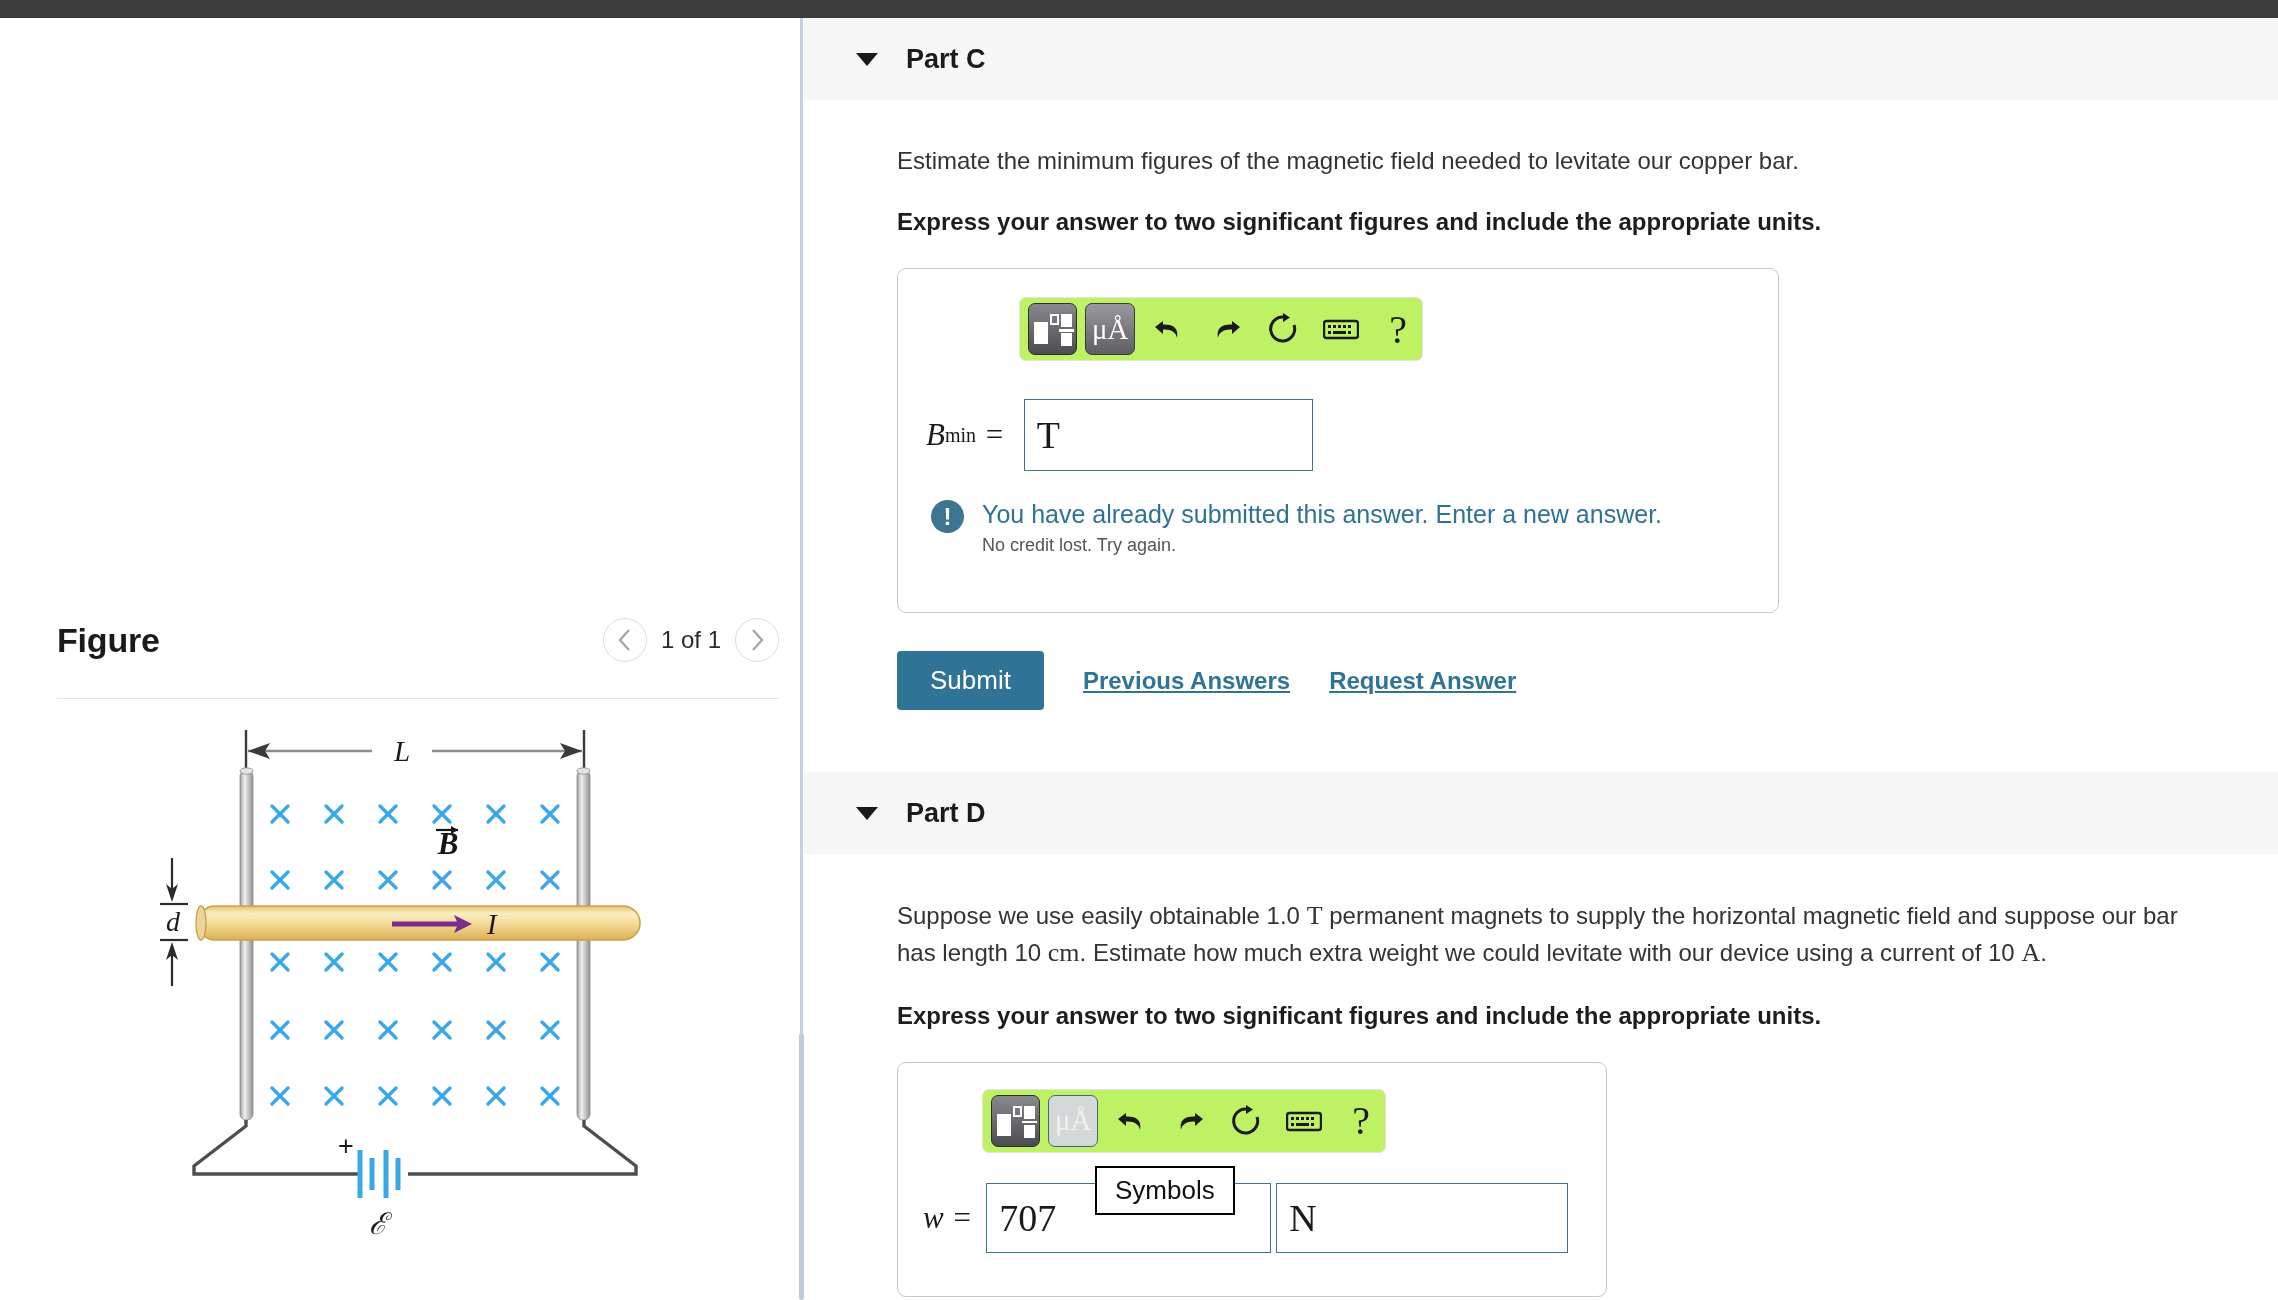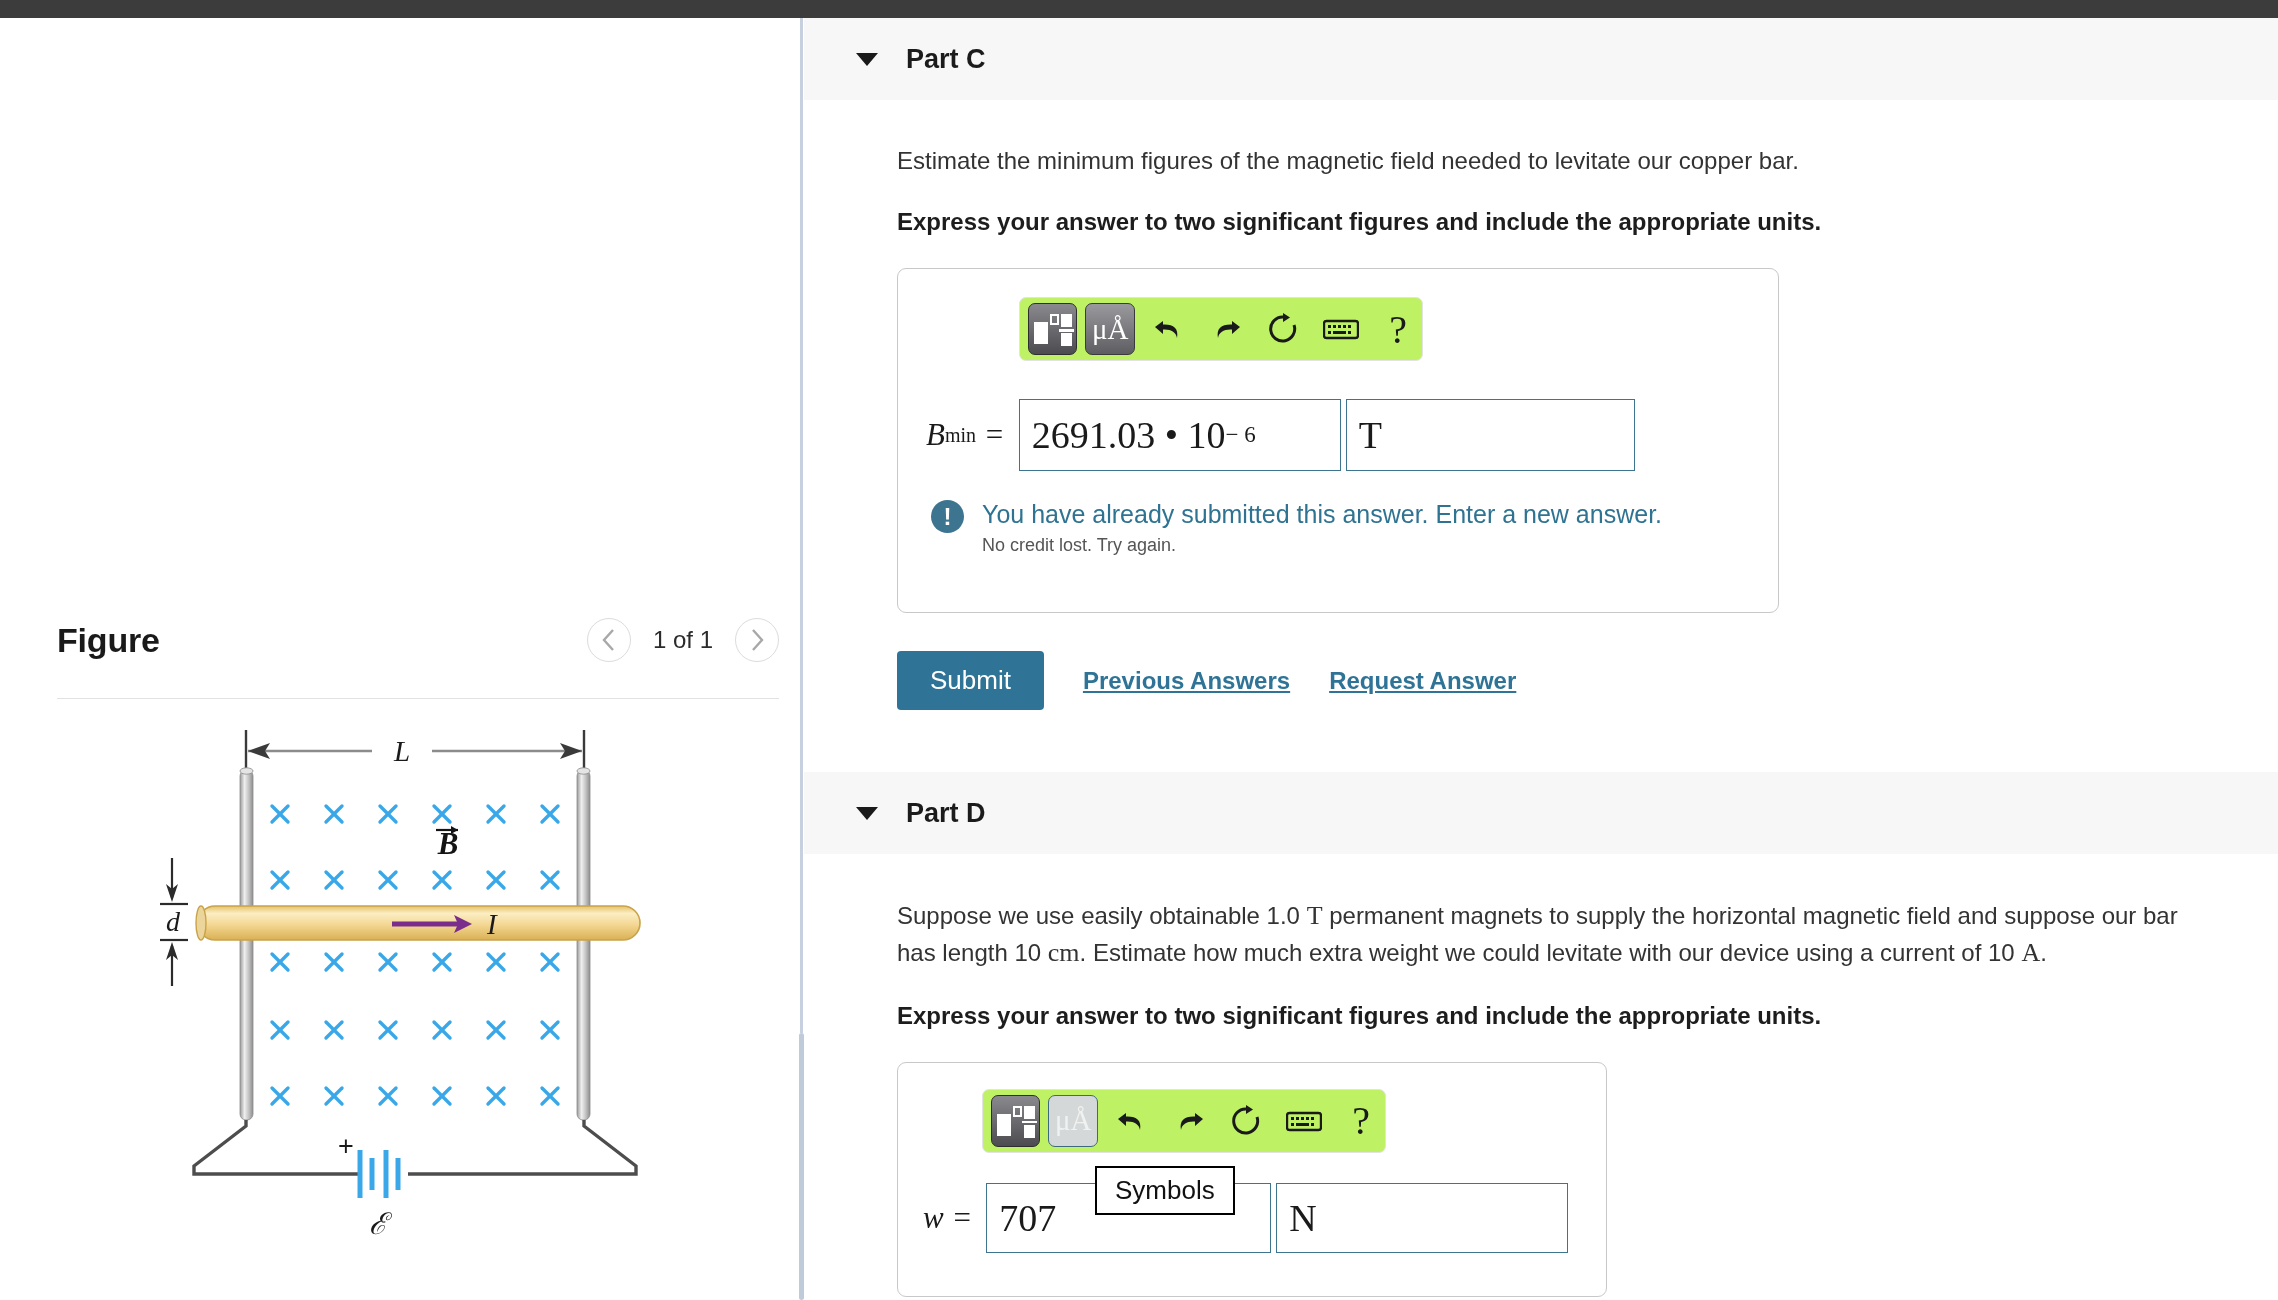--- a/index.html
+++ b/index.html
@@ -27,21 +27,21 @@
   }
   .figure-header {
     position: absolute; left: 57px; top: 600px;
     width: 722px;
     display: flex; align-items: center; justify-content: space-between;
   }
   .figure-title {
     font-size: 34px; font-weight: bold; color: #1a1a1a;
     letter-spacing: -0.2px;
   }
-  .figure-nav { display: flex; align-items: center; gap: 22px; }
+  .figure-nav { display: flex; align-items: center; gap: 14px; }
   .nav-circle {
     width: 44px; height: 44px; border-radius: 50%;
     border: 1.5px solid #dcdcdc; background: #ffffff;
     display: flex; align-items: center; justify-content: center;
     color: #9a9a9a;
   }
   .nav-circle svg { display: block; }
   .figure-count { font-size: 24px; color: #2b2b2b; }
   .figure-rule {
     position: absolute; left: 57px; top: 680px;
@@ -517,24 +517,20 @@
                 <rect x="25" y="14" width="3" height="3"></rect>
               </g>
             </svg>
           </div>
           <div class="mb-icon q">?</div>
         </div>
 
         <div class="ans-row">
           <div class="ans-varlabel">
             <span>B</span><sub>min</sub>&nbsp;<span>=</span>
-          </div>
-          <div class="ans-field">
-            <span>2691.03 • 10</span>
-              <sup>− 6</sup>
           </div>
           <div class="ans-units">T</div>
         </div>
 
         <div class="feedback">
           <div class="fb-icon">!</div>
           <div class="fb-lines">
             <div class="fb-primary">You have already submitted this answer. Enter a new answer.</div>
             <div class="fb-secondary">No credit lost. Try again.</div>
           </div>

